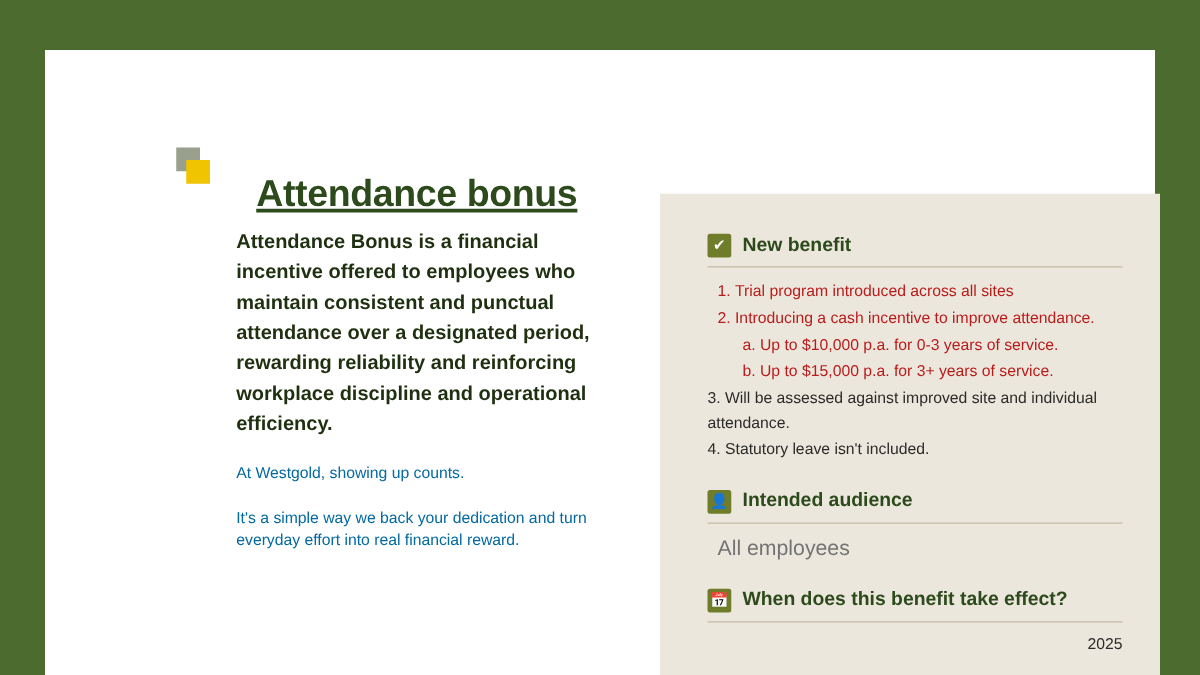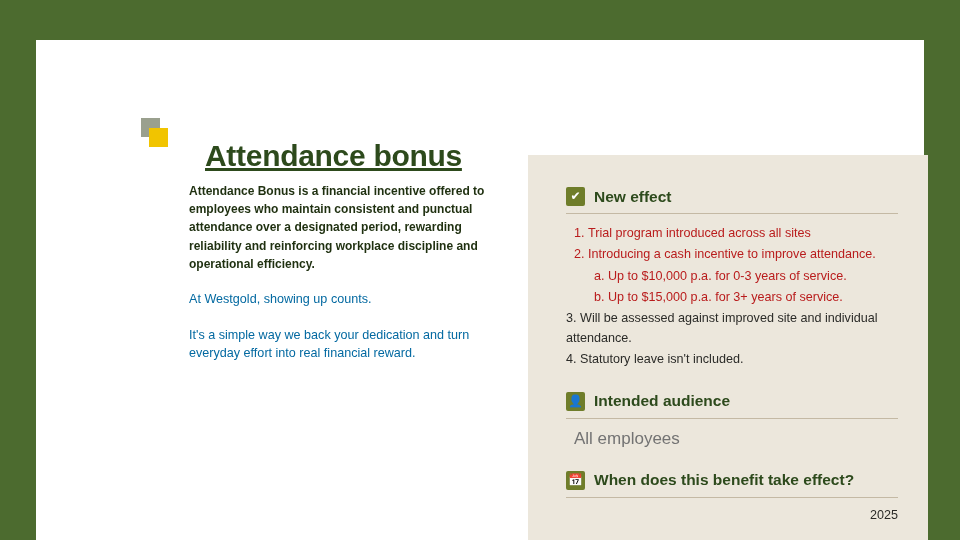--- a/index.html
+++ b/index.html
@@ -76,21 +76,21 @@
   .doc-category {
     font-size: 11.5px;
     font-weight: bold;
     color: #6d7b1f;
     letter-spacing: 0.9px;
     margin: 2px 0 0 48px;
   }
   .lead-para {
     margin: 20px 0 0 48px;
     width: 302px;
-    font-size: 12px;
+    font-size: 16px;
     font-weight: bold;
     line-height: 1.52;
     color: #1f3010;
   }
   .body-para {
     margin: 17px 0 0 48px;
     width: 292px;
     font-size: 12.6px;
     line-height: 1.46;
     color: #0369a1;
@@ -186,21 +186,21 @@
 
     <p class="body-para">At Westgold, showing up counts.</p>
     <p class="body-para">It's a simple way we back your dedication and turn everyday effort into real financial reward.</p>
   </div>
 
   <div class="right-panel">
     <div class="panel-inner">
 
       <div class="sec-head">
         <span class="sec-icon">✔</span>
-        <span class="sec-title">New effect</span>
+        <span class="sec-title">New benefit</span>
       </div>
       <div class="sec-body">
         <ol class="ol-main">
           <li>Trial program introduced across all sites</li>
           <li>Introducing a cash incentive to improve attendance.</li>
           <ol class="ol-sub">
             <li>Up to $10,000 p.a. for 0-3 years of service.</li>
             <li>Up to $15,000 p.a. for 3+ years of service.</li>
           </ol>
         </ol>

